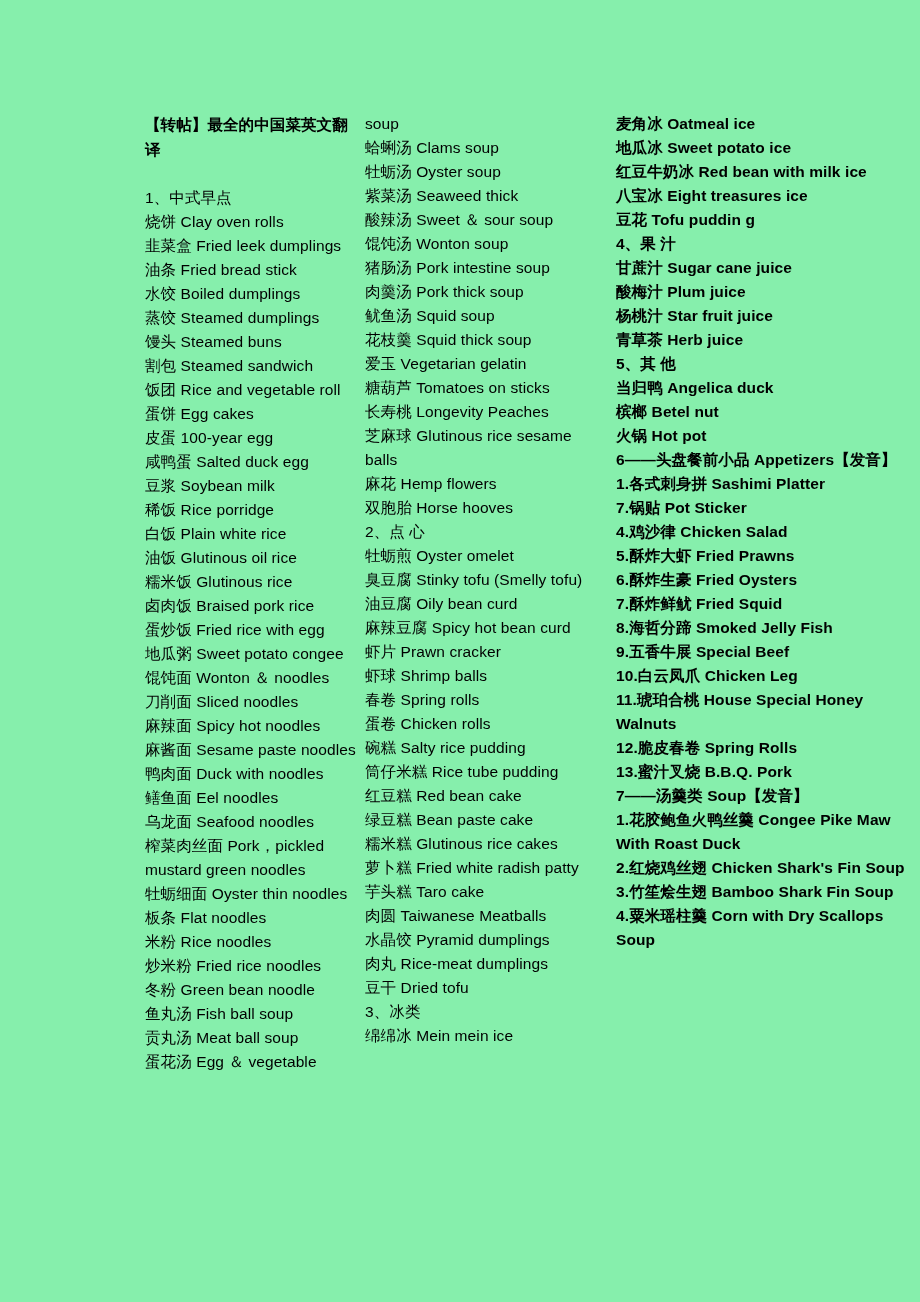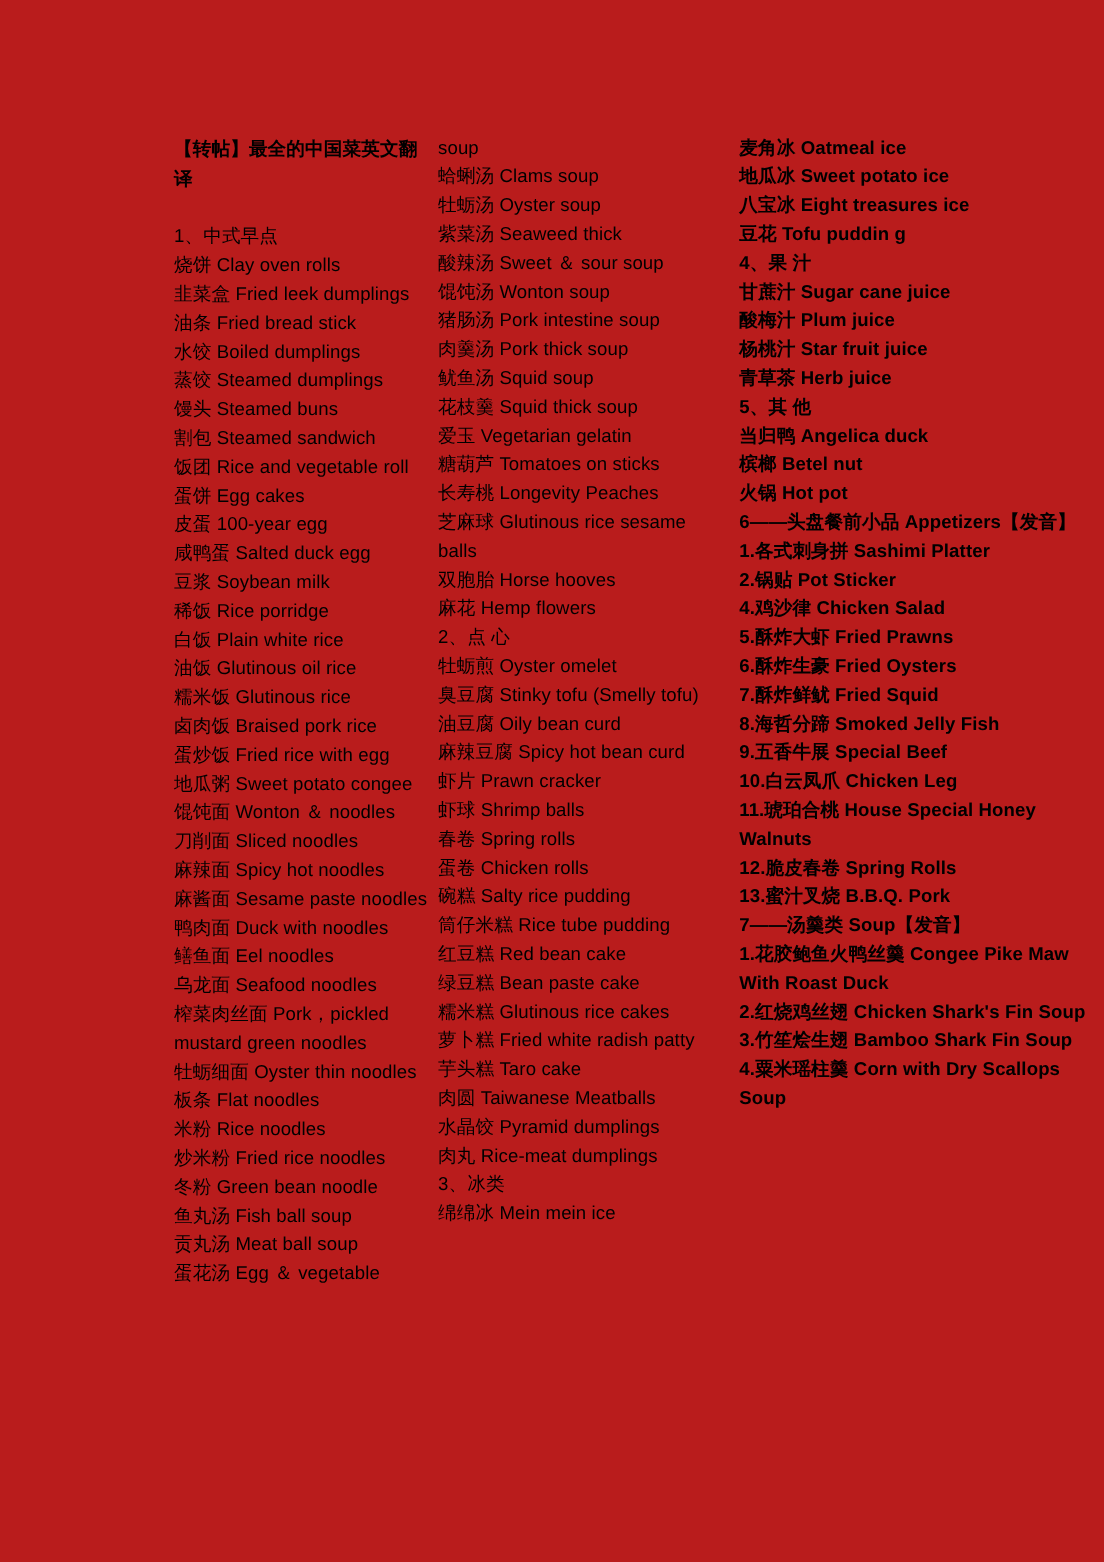--- a/index.html
+++ b/index.html
@@ -12,21 +12,21 @@
     height: 1302px;
     font-family: "Liberation Sans", "DejaVu Sans", sans-serif;
     color: #000000;
     -webkit-font-smoothing: antialiased;
   }
   .page {
     position: relative;
     width: 920px;
     height: 1302px;
     overflow: hidden;
-    background: #b91c1c;
+    background: #86efac;
   }
   .columns {
     position: absolute;
     top: 112px;
     left: 145px;
     width: 760px;
     display: flex;
     flex-direction: row;
     align-items: flex-start;
   }
@@ -106,61 +106,63 @@
         <div class="line">酸辣汤  Sweet ＆ sour soup</div>
         <div class="line">馄饨汤  Wonton soup</div>
         <div class="line">猪肠汤  Pork intestine soup</div>
         <div class="line">肉羹汤  Pork thick soup</div>
         <div class="line">鱿鱼汤  Squid soup</div>
         <div class="line">花枝羹  Squid thick soup</div>
         <div class="line">爱玉  Vegetarian gelatin</div>
         <div class="line">糖葫芦  Tomatoes on sticks</div>
         <div class="line">长寿桃  Longevity Peaches</div>
         <div class="line">芝麻球  Glutinous rice sesame balls</div>
+        <div class="line">麻花  Hemp flowers</div>
         <div class="line">双胞胎  Horse hooves</div>
-        <div class="line">麻花  Hemp flowers</div>
         <div class="line">2、点 心</div>
         <div class="line">牡蛎煎  Oyster omelet</div>
         <div class="line">臭豆腐  Stinky tofu (Smelly tofu)</div>
         <div class="line">油豆腐  Oily bean curd</div>
         <div class="line">麻辣豆腐  Spicy hot bean curd</div>
         <div class="line">虾片  Prawn cracker</div>
         <div class="line">虾球  Shrimp balls</div>
         <div class="line">春卷  Spring rolls</div>
         <div class="line">蛋卷  Chicken rolls</div>
         <div class="line">碗糕  Salty rice pudding</div>
         <div class="line">筒仔米糕  Rice tube pudding</div>
         <div class="line">红豆糕  Red bean cake</div>
         <div class="line">绿豆糕  Bean paste cake</div>
         <div class="line">糯米糕  Glutinous rice cakes</div>
         <div class="line">萝卜糕  Fried white radish patty</div>
         <div class="line">芋头糕  Taro cake</div>
         <div class="line">肉圆  Taiwanese Meatballs</div>
         <div class="line">水晶饺  Pyramid dumplings</div>
         <div class="line">肉丸  Rice-meat dumplings</div>
+        <div class="line">豆干  Dried tofu</div>
         <div class="line">3、冰类</div>
         <div class="line">绵绵冰  Mein mein ice</div>
       </div>
     <div class="col col-3">
         <div class="line">麦角冰  Oatmeal ice</div>
         <div class="line">地瓜冰  Sweet potato ice</div>
+        <div class="line">红豆牛奶冰  Red bean with milk ice</div>
         <div class="line">八宝冰  Eight treasures ice</div>
         <div class="line">豆花  Tofu puddin g</div>
         <div class="line">4、果 汁</div>
         <div class="line">甘蔗汁  Sugar cane juice</div>
         <div class="line">酸梅汁  Plum juice</div>
         <div class="line">杨桃汁  Star fruit juice</div>
         <div class="line">青草茶  Herb juice</div>
         <div class="line">5、其 他</div>
         <div class="line">当归鸭  Angelica duck</div>
         <div class="line">槟榔  Betel nut</div>
         <div class="line">火锅  Hot pot</div>
         <div class="line">6——头盘餐前小品 Appetizers【发音】</div>
         <div class="line">1.各式刺身拼 Sashimi Platter</div>
-        <div class="line">2.锅贴 Pot Sticker</div>
+        <div class="line">7.锅贴 Pot Sticker</div>
         <div class="line">4.鸡沙律 Chicken Salad</div>
         <div class="line">5.酥炸大虾 Fried Prawns</div>
         <div class="line">6.酥炸生豪 Fried Oysters</div>
         <div class="line">7.酥炸鲜鱿 Fried Squid</div>
         <div class="line">8.海哲分蹄 Smoked Jelly Fish</div>
         <div class="line">9.五香牛展 Special Beef</div>
         <div class="line">10.白云凤爪 Chicken Leg</div>
         <div class="line">11.琥珀合桃 House Special Honey Walnuts</div>
         <div class="line">12.脆皮春卷 Spring Rolls</div>
         <div class="line">13.蜜汁叉烧 B.B.Q. Pork</div>

